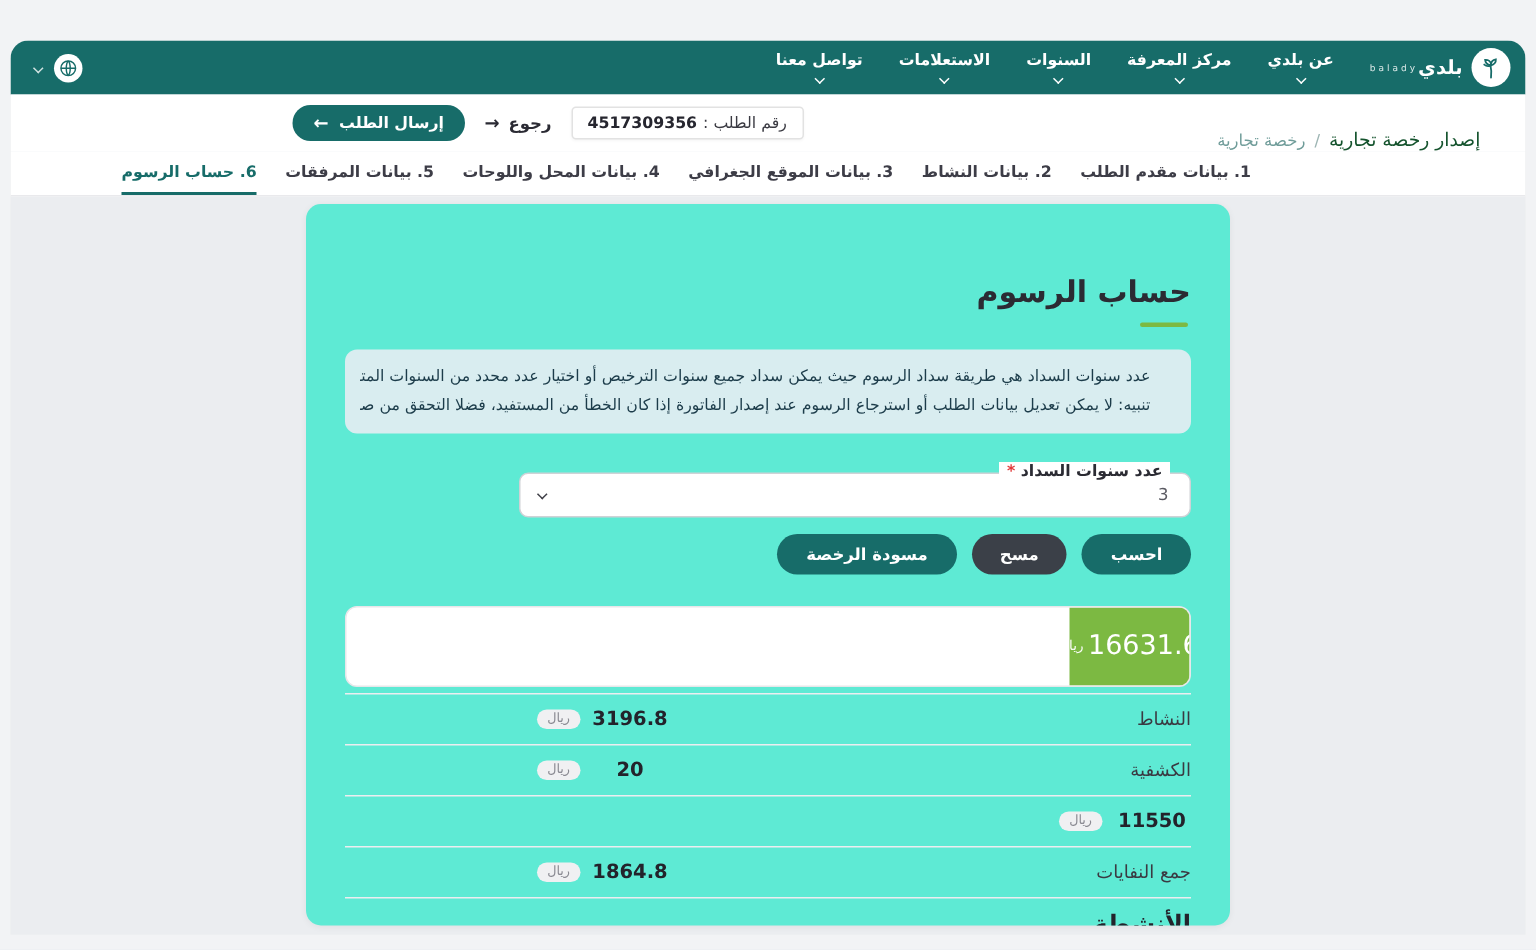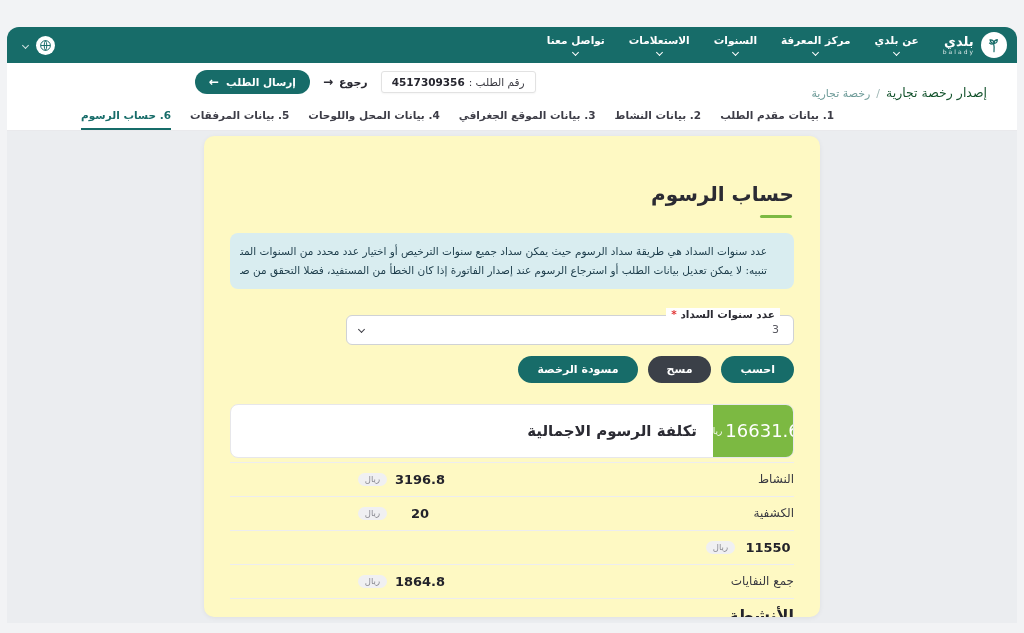--- a/index.html
+++ b/index.html
@@ -6,21 +6,21 @@
   html,body { width:1024px; height:633px; overflow:hidden; }
   body { background:#f2f3f5; font-family:"DejaVu Sans", sans-serif; }
 
   .window { position:absolute; top:27px; right:7px; left:7px; bottom:10px;
             border-radius:12px 12px 0 0; overflow:hidden; background:#ebedf0; direction:rtl; }
 
   
   .nav { height:36px; background:#176c69; display:flex; align-items:center; padding:0 10px 0 14px; }
   .brand { display:flex; align-items:center; gap:6px; }
   .logo-circle { width:26px; height:26px; border-radius:50%; background:#fff; display:flex; align-items:center; justify-content:center; }
-  .brand-txt { display:flex; flex-direction:column; align-items:center; color:#fff; line-height:1; }
+  .brand-txt { display:flex; flex-direction:row; align-items:center; color:#fff; line-height:1; }
   .brand-name { font-size:13px; font-weight:bold; }
   .brand-sub { font-size:6px; letter-spacing:2px; opacity:.85; margin-top:1px; text-transform:lowercase; }
   .nav-list { display:flex; gap:24px; margin-right:24px; }
   .nav-item { display:flex; flex-direction:column; align-items:center; gap:4px; color:#fff; cursor:pointer; }
   .nav-item-label { font-size:10.5px; font-weight:bold; line-height:1; }
   .chev { display:inline-block; width:5px; height:5px; border-left:1.4px solid currentColor; border-bottom:1.4px solid currentColor; transform:rotate(-45deg); }
   .lang-group { margin-left:2px; margin-right:auto; display:flex; align-items:center; gap:8px; color:#fff; cursor:pointer; }
   .lang-circle { width:19px; height:19px; border-radius:50%; background:#fff; display:flex; align-items:center; justify-content:center; }
   .lang-chev { opacity:.8; }
 
@@ -41,21 +41,21 @@
 
   
   .tabs { height:30px; background:#fff; border-bottom:1px solid #e9e9ec; display:flex; align-items:stretch;
           gap:19px; padding:0 183px 0 0; }
   .tab { display:flex; align-items:center; font-size:10.5px; font-weight:600; color:#3d3d47;
          border-bottom:2px solid transparent; cursor:pointer; white-space:nowrap; }
   .tab.active { color:#176c69; font-weight:bold; border-bottom-color:#176c69; }
 
   
   .content { height:calc(100% - 104px); background:#ebedf0; }
-  .card { width:616px; height:calc(100% - 11px); margin:5px auto 0; background:#fef9c3; border-radius:10px;
+  .card { width:616px; height:calc(100% - 11px); margin:5px auto 0; background:#5eead4; border-radius:10px;
           box-shadow:0 1px 5px rgba(0,0,0,.06); padding:0 26px; overflow:hidden; }
 
   .card-title { margin-top:46px; font-size:20px; font-weight:bold; color:#2b2b33; }
   .title-accent { width:32px; height:3px; border-radius:2px; background:#7cb942; margin:9px 2px 0 auto; }
 
   .note-box { margin-top:15px; background:#d9edf0; border-radius:8px; padding:9px 12px 9px 10px; }
   .note-box ul { list-style:disc; padding-right:15px; }
   .note-box li { font-size:10.5px; color:#1c3c4a; line-height:1.8; white-space:nowrap; overflow:hidden; }
 
   .field { margin-top:26px; position:relative; width:448px; height:30px; border:1px solid #cfd2d6; border-radius:6px; background:#fff; cursor:pointer; }
@@ -224,21 +224,20 @@
         <button class="pill-btn btn-teal">احسب</button>
         <button class="pill-btn btn-dark">مسح</button>
         <button class="pill-btn btn-teal">مسودة الرخصة</button>
       </div>
 
       <div class="total-box">
         <div class="total-badge">
           <span class="total-value">16631.6</span>
           <span class="total-currency">ريال</span>
         </div>
-        <span class="total-label">تكلفة الرسوم الاجمالية</span>
       </div>
 
       <div class="fees">
 
           <div class="fee-row">
             <span class="fee-label">النشاط</span>
             <span class="fee-value-group">
               <span class="fee-value">3196.8</span>
               <span class="fee-currency">ريال</span>
             </span>

